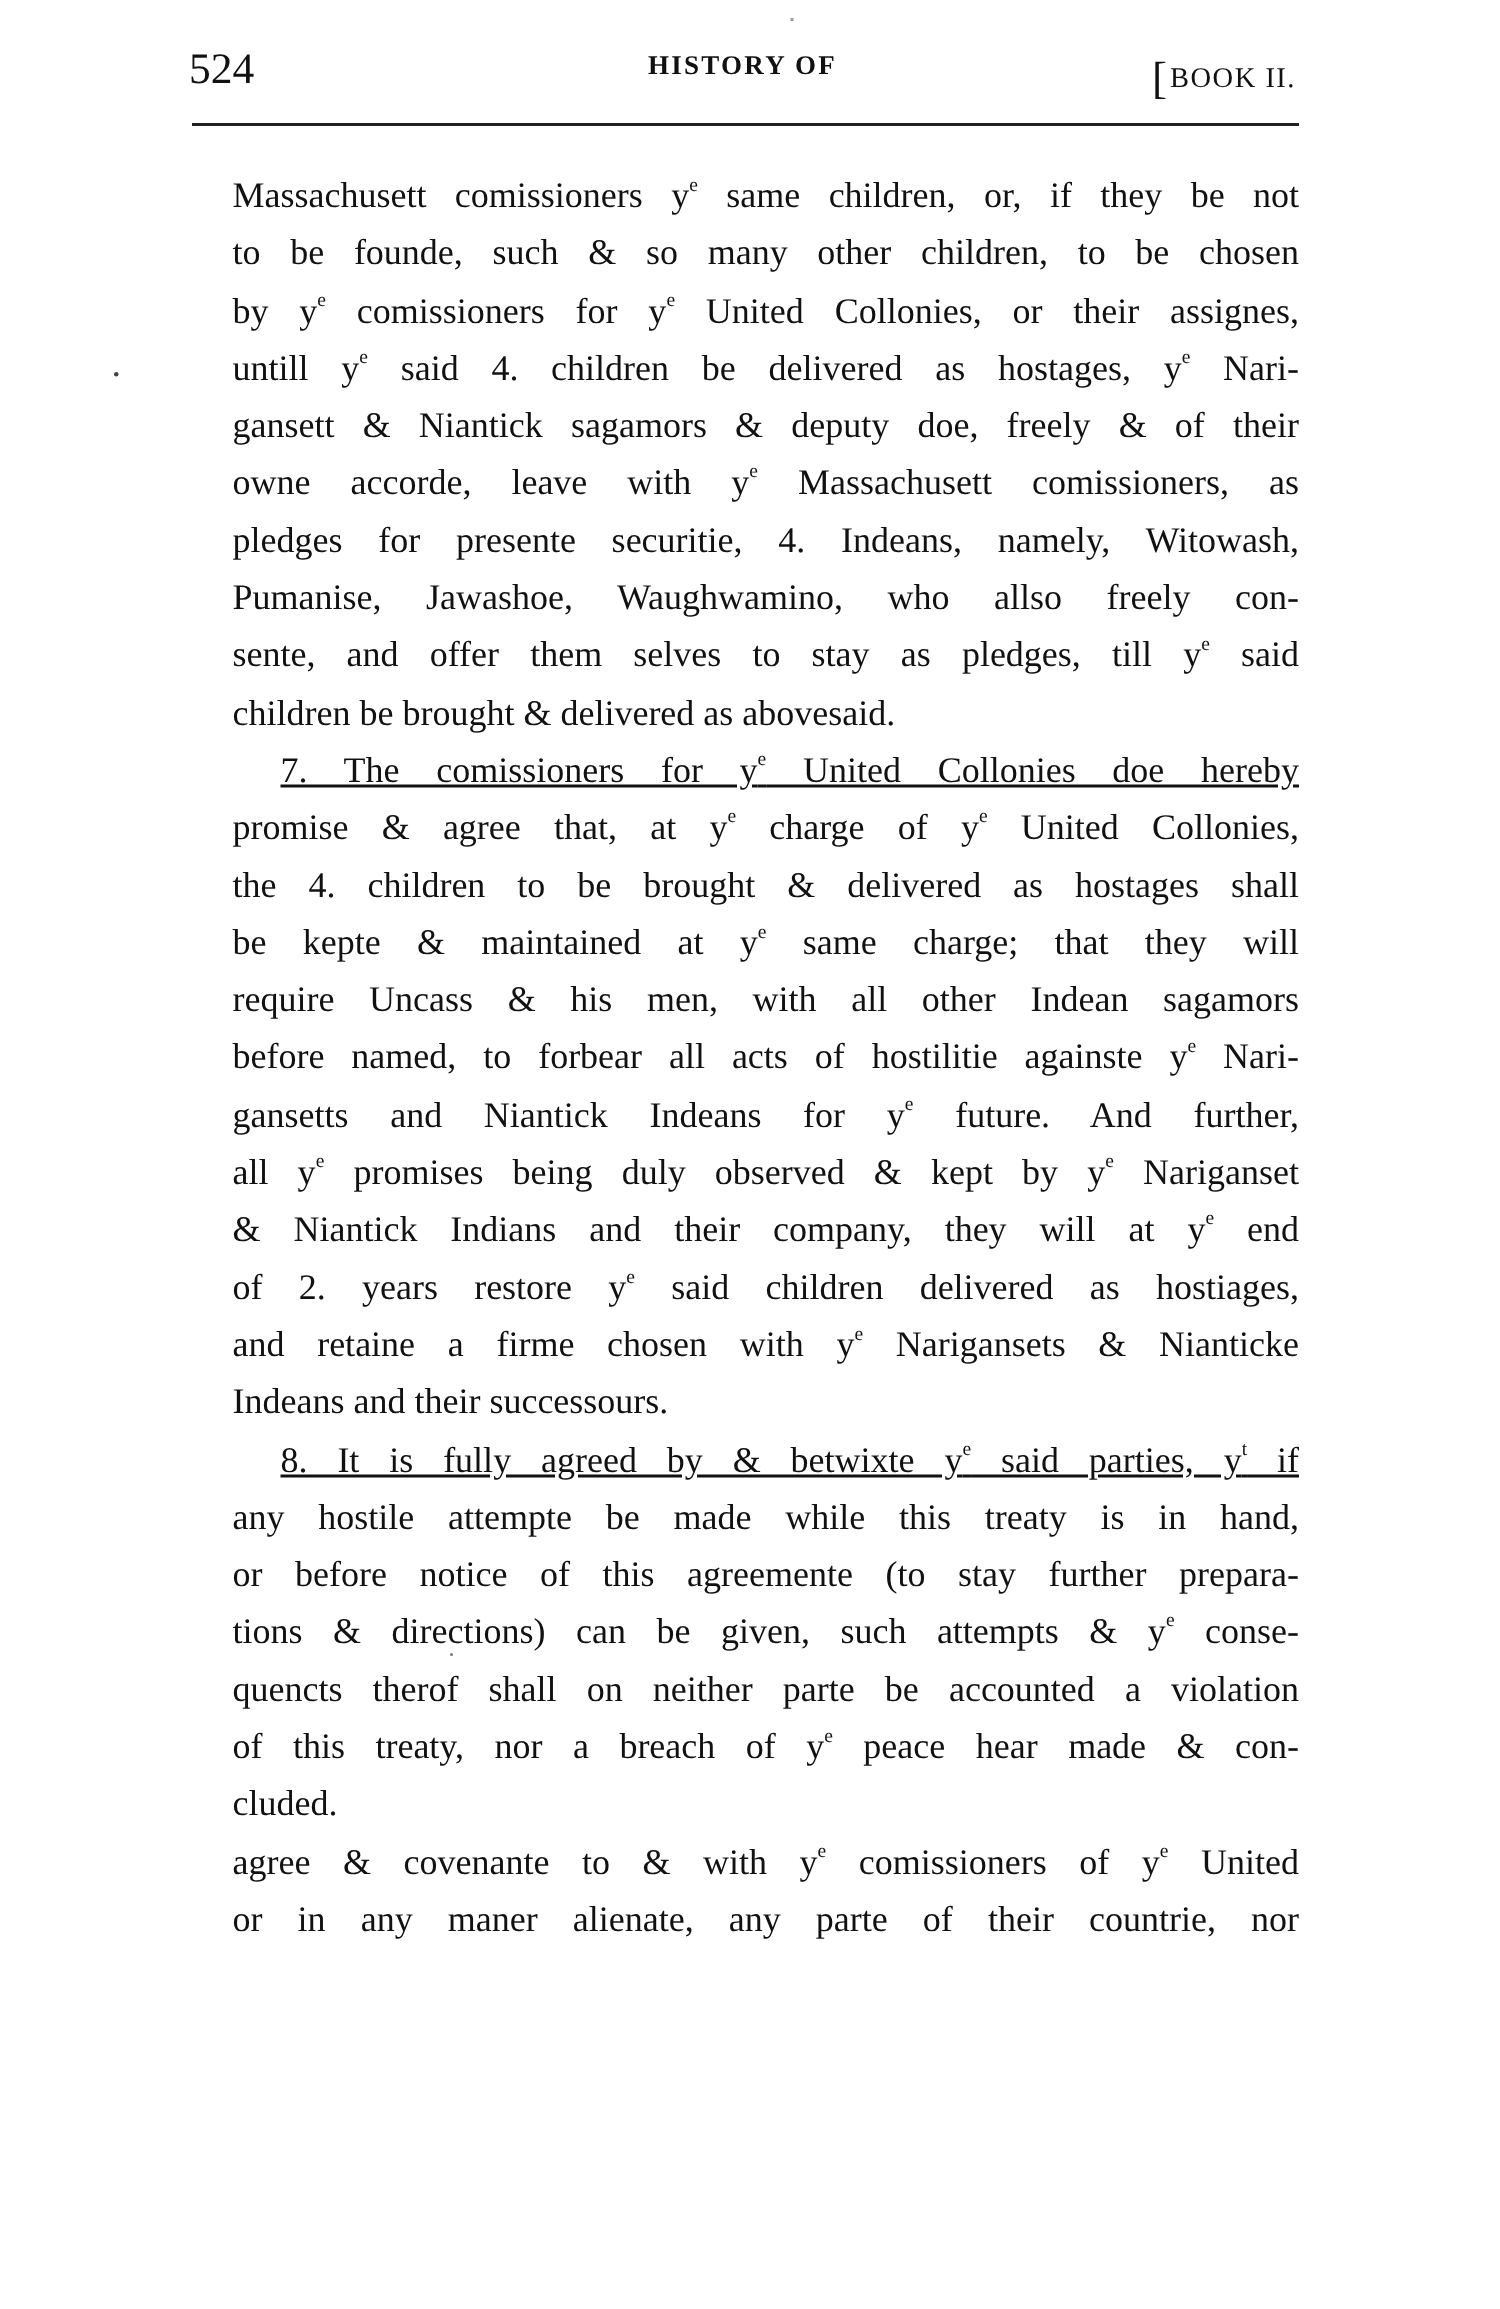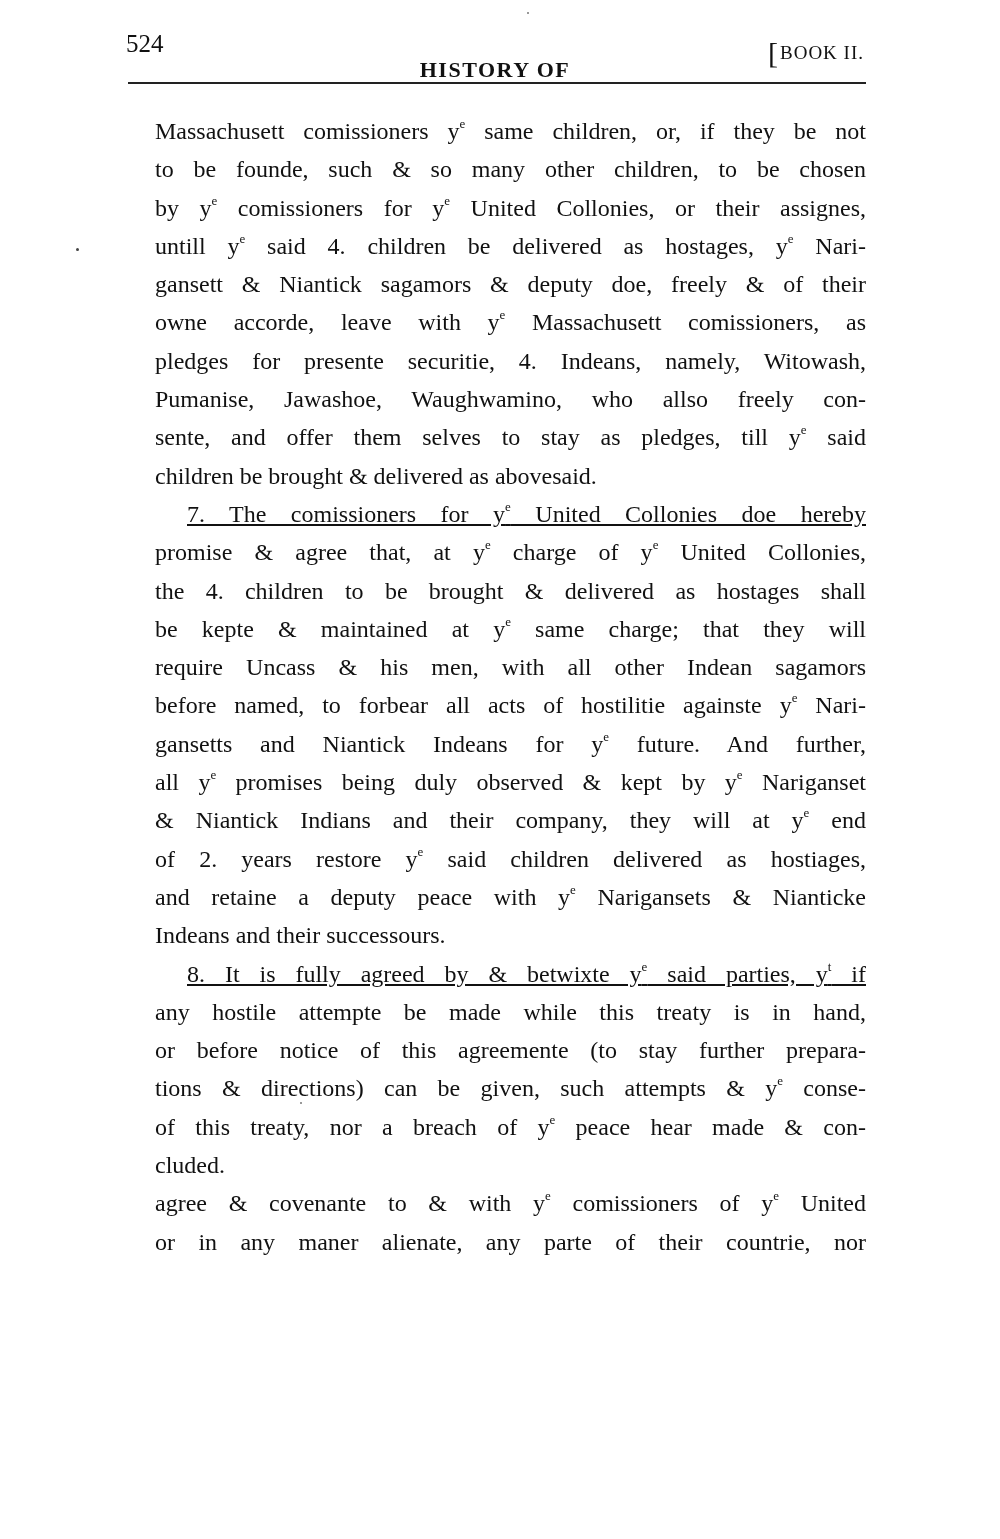--- a/index.html
+++ b/index.html
@@ -26,31 +26,30 @@
       left: 126px;
       top: 30px;
       width: 738px;
       height: 36px;
       font-size: 24px;
     }
     .page-number {
       position: absolute;
       left: 0;
       top: 0;
-      font-size: 25px;
+      font-size: 29px;
     }
     .running-title {
       position: absolute;
       left: 0; right: 0;
       top: 3px;
       text-align: center;
-      font-size: 22px;
+      font-size: 18px;
       letter-spacing: 1.5px;
       font-weight: bold;
-      margin-top: 24px;
     }
     .running-book {
       position: absolute;
       right: 0;
       top: 2px;
       font-size: 19px;
       letter-spacing: 1px;
       text-align: right;
     }
     .running-book .bracket {
@@ -153,24 +152,25 @@
       <div class="line indent"><span>7. The comissioners for y</span><sup>e</sup><span> United Collonies doe hereby</span></div>
       <div class="line"><span>promise &amp; agree that, at y</span><sup>e</sup><span> charge of y</span><sup>e</sup><span> United Collonies,</span></div>
       <div class="line"><span>the 4. children to be brought &amp; delivered as hostages shall</span></div>
       <div class="line"><span>be kepte &amp; maintained at y</span><sup>e</sup><span> same charge; that they will</span></div>
       <div class="line"><span>require Uncass &amp; his men, with all other Indean sagamors</span></div>
       <div class="line"><span>before named, to forbear all acts of hostilitie againste y</span><sup>e</sup><span> Nari-</span></div>
       <div class="line"><span>gansetts and Niantick Indeans for y</span><sup>e</sup><span> future.  And further,</span></div>
       <div class="line"><span>all y</span><sup>e</sup><span> promises being duly observed &amp; kept by y</span><sup>e</sup><span> Nariganset</span></div>
       <div class="line"><span>&amp; Niantick Indians and their company, they will at y</span><sup>e</sup><span> end</span></div>
       <div class="line"><span>of 2. years restore y</span><sup>e</sup><span> said children delivered as hostiages,</span></div>
-      <div class="line"><span>and retaine a deputy peace with y</span><sup>e</sup><span> Narigansets &amp; Nianticke</span></div>
+      <div class="line"><span>and retaine a firme chosen with y</span><sup>e</sup><span> Narigansets &amp; Nianticke</span></div>
       <div class="line last"><span>Indeans and their successours.</span></div>
       <div class="line indent"><span>8. It is fully agreed by &amp; betwixte y</span><sup>e</sup><span> said parties, y</span><sup>t</sup><span> if</span></div>
       <div class="line"><span>any hostile attempte be made while this treaty is in hand,</span></div>
       <div class="line"><span>or before notice of this agreemente (to stay further prepara-</span></div>
       <div class="line"><span>tions &amp; directions) can be given, such attempts &amp; y</span><sup>e</sup><span> conse-</span></div>
+      <div class="line"><span>quencts therof shall on neither parte be accounted a violation</span></div>
       <div class="line"><span>of this treaty, nor a breach of y</span><sup>e</sup><span> peace hear made &amp; con-</span></div>
       <div class="line last"><span>cluded.</span></div>
       <div class="line"><span>agree &amp; covenante to &amp; with y</span><sup>e</sup><span> comissioners of y</span><sup>e</sup><span> United</span></div>
       <div class="line"><span>or in any maner alienate, any parte of their countrie, nor</span></div>
     </div>
 </div>
 
 </body></html>

